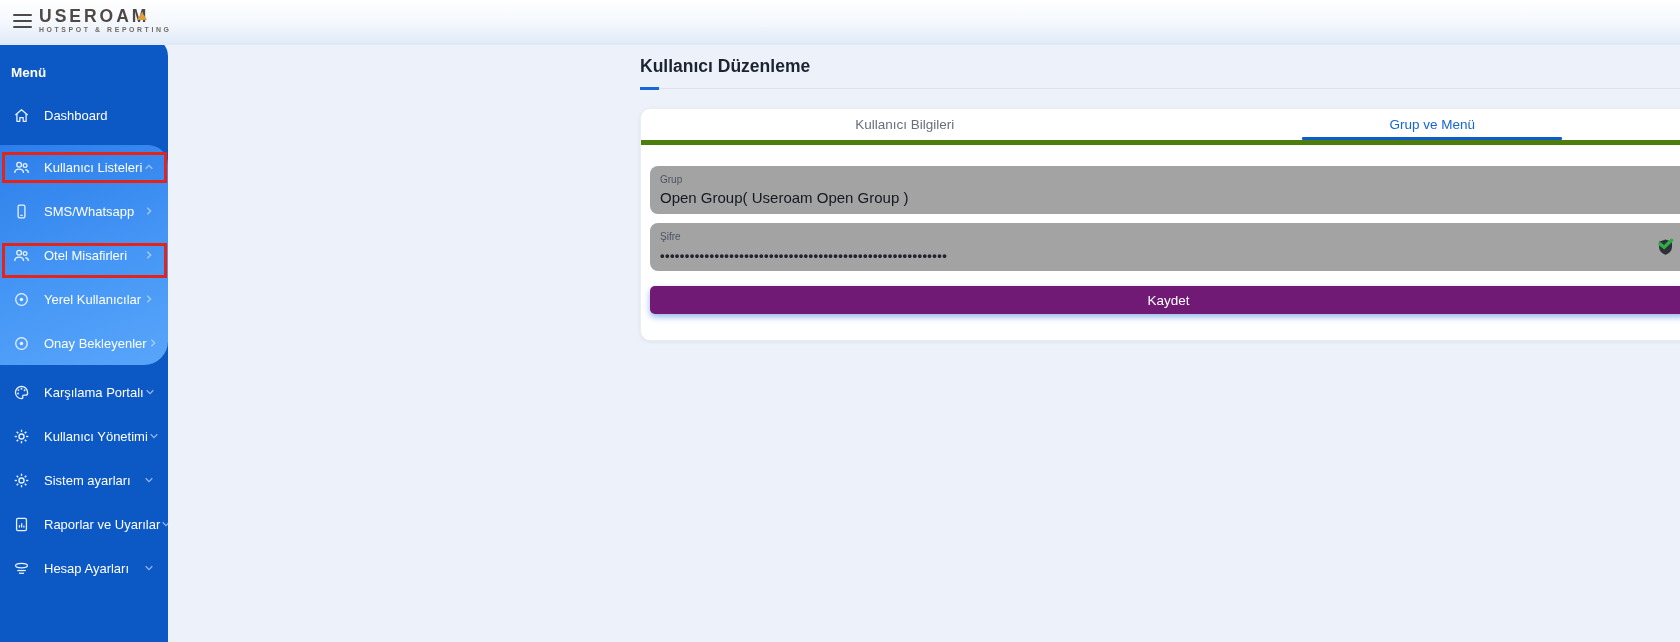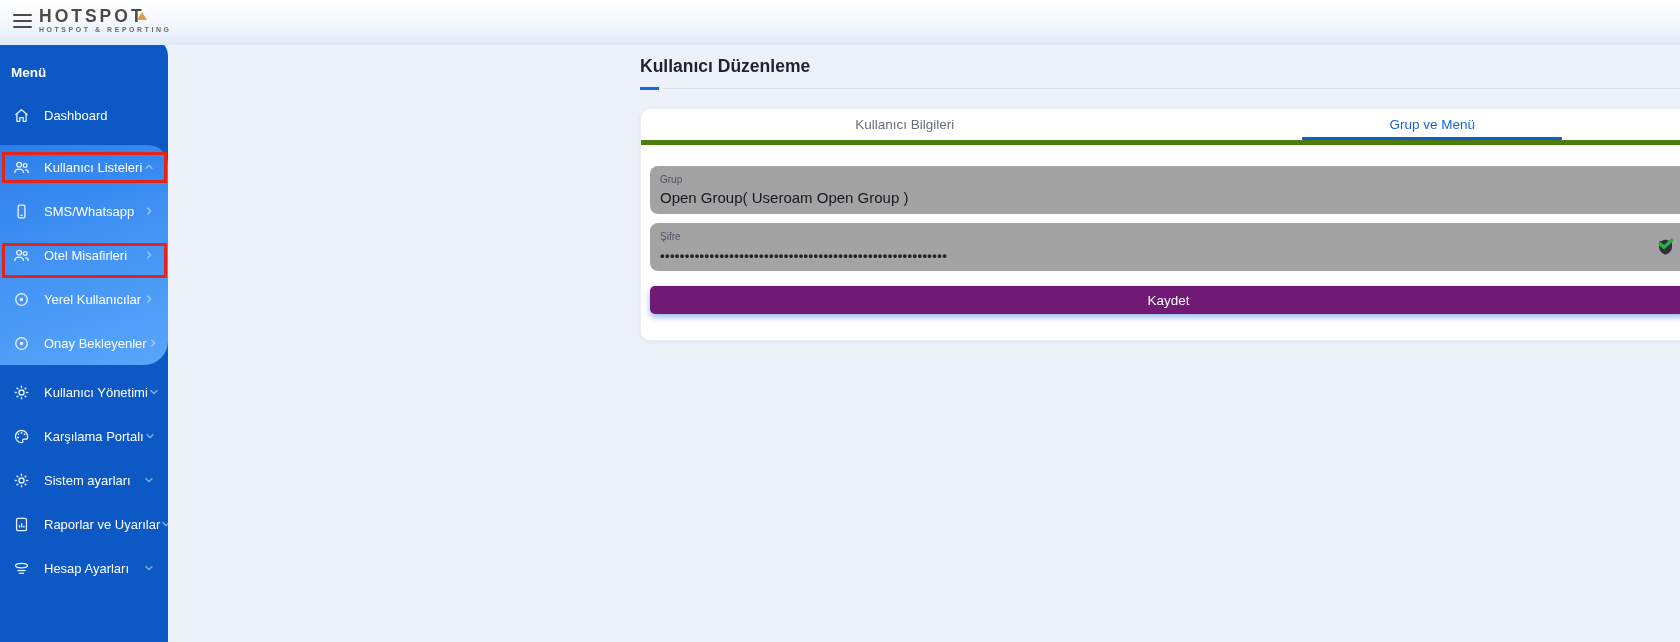--- a/index.html
+++ b/index.html
@@ -75,21 +75,21 @@
 
 <div class="page">
 
   <div class="topbar">
     <div class="hamburger">
         <i></i>
         <i></i>
         <i></i>
       </div>
     <div class="brand">
-      <span class="brand-name">HOTSPOT</span>
+      <span class="brand-name">USEROAM</span>
       <span class="brand-tri"></span>
       <span class="brand-tag">HOTSPOT &amp; REPORTING</span>
     </div>
   </div>
 
   <div class="sidebar">
     <div class="menu-heading">Menü</div>
     <div class="nav">
 
       <div class="nav-row">
@@ -163,20 +163,35 @@
               <circle cx="10" cy="10" r="2" fill="currentColor"></circle>
             </svg>
           <span class="lbl">Onay Bekleyenler</span>
           <svg class="chev" viewBox="0 0 18 18">
               <polyline points="6.5,4 11.5,9 6.5,14" fill="none" stroke="#dcebff" stroke-width="2"></polyline>
             </svg>
         </div>
       </div>
 
       <div class="below">
+        <div class="nav-row">
+          <svg class="ic" viewBox="0 0 20 20">
+              <path fill="none" stroke="currentColor" stroke-width="1.5" d="M10 2.8a7.2 7.2 0 1 0 .2 14.4c1.2 0 1.6-.9 1.2-1.8-.5-1.1.2-2.3 1.5-2.3h1.8c1.4 0 2.5-1.1 2.5-2.6C17.2 6.1 14 2.8 10 2.8Z"></path>
+              <g fill="currentColor">
+                <circle cx="6.4" cy="7.2" r="1.1"></circle>
+                <circle cx="10" cy="5.6" r="1.1"></circle>
+                <circle cx="13.6" cy="7.4" r="1.1"></circle>
+                <circle cx="5.9" cy="11.2" r="1.1"></circle>
+              </g>
+            </svg>
+          <span class="lbl">Karşılama Portalı</span>
+          <svg class="chev" viewBox="0 0 18 18">
+              <polyline points="4,6.5 9,11.5 14,6.5" fill="none" stroke="#dcebff" stroke-width="2"></polyline>
+            </svg>
+        </div>
         <div class="nav-row">
           <svg class="ic" viewBox="0 0 20 20">
               <circle cx="10" cy="10" r="3" fill="none" stroke="currentColor" stroke-width="1.6"></circle>
               <g stroke="currentColor" stroke-width="1.6">
                 <line x1="10" y1="2" x2="10" y2="4.6"></line>
                 <line x1="10" y1="15.4" x2="10" y2="18"></line>
                 <line x1="2" y1="10" x2="4.6" y2="10"></line>
                 <line x1="15.4" y1="10" x2="18" y2="10"></line>
                 <line x1="4.3" y1="4.3" x2="6.2" y2="6.2"></line>
                 <line x1="13.8" y1="13.8" x2="15.7" y2="15.7"></line>
@@ -184,35 +199,20 @@
                 <line x1="13.8" y1="6.2" x2="15.7" y2="4.3"></line>
               </g>
             </svg>
           <span class="lbl">Kullanıcı Yönetimi</span>
           <svg class="chev" viewBox="0 0 18 18">
               <polyline points="4,6.5 9,11.5 14,6.5" fill="none" stroke="#dcebff" stroke-width="2"></polyline>
             </svg>
         </div>
         <div class="nav-row">
           <svg class="ic" viewBox="0 0 20 20">
-              <path fill="none" stroke="currentColor" stroke-width="1.5" d="M10 2.8a7.2 7.2 0 1 0 .2 14.4c1.2 0 1.6-.9 1.2-1.8-.5-1.1.2-2.3 1.5-2.3h1.8c1.4 0 2.5-1.1 2.5-2.6C17.2 6.1 14 2.8 10 2.8Z"></path>
-              <g fill="currentColor">
-                <circle cx="6.4" cy="7.2" r="1.1"></circle>
-                <circle cx="10" cy="5.6" r="1.1"></circle>
-                <circle cx="13.6" cy="7.4" r="1.1"></circle>
-                <circle cx="5.9" cy="11.2" r="1.1"></circle>
-              </g>
-            </svg>
-          <span class="lbl">Karşılama Portalı</span>
-          <svg class="chev" viewBox="0 0 18 18">
-              <polyline points="4,6.5 9,11.5 14,6.5" fill="none" stroke="#dcebff" stroke-width="2"></polyline>
-            </svg>
-        </div>
-        <div class="nav-row">
-          <svg class="ic" viewBox="0 0 20 20">
               <circle cx="10" cy="10" r="3" fill="none" stroke="currentColor" stroke-width="1.6"></circle>
               <g stroke="currentColor" stroke-width="1.6">
                 <line x1="10" y1="2" x2="10" y2="4.6"></line>
                 <line x1="10" y1="15.4" x2="10" y2="18"></line>
                 <line x1="2" y1="10" x2="4.6" y2="10"></line>
                 <line x1="15.4" y1="10" x2="18" y2="10"></line>
                 <line x1="4.3" y1="4.3" x2="6.2" y2="6.2"></line>
                 <line x1="13.8" y1="13.8" x2="15.7" y2="15.7"></line>
                 <line x1="4.3" y1="15.7" x2="6.2" y2="13.8"></line>
                 <line x1="13.8" y1="6.2" x2="15.7" y2="4.3"></line>

